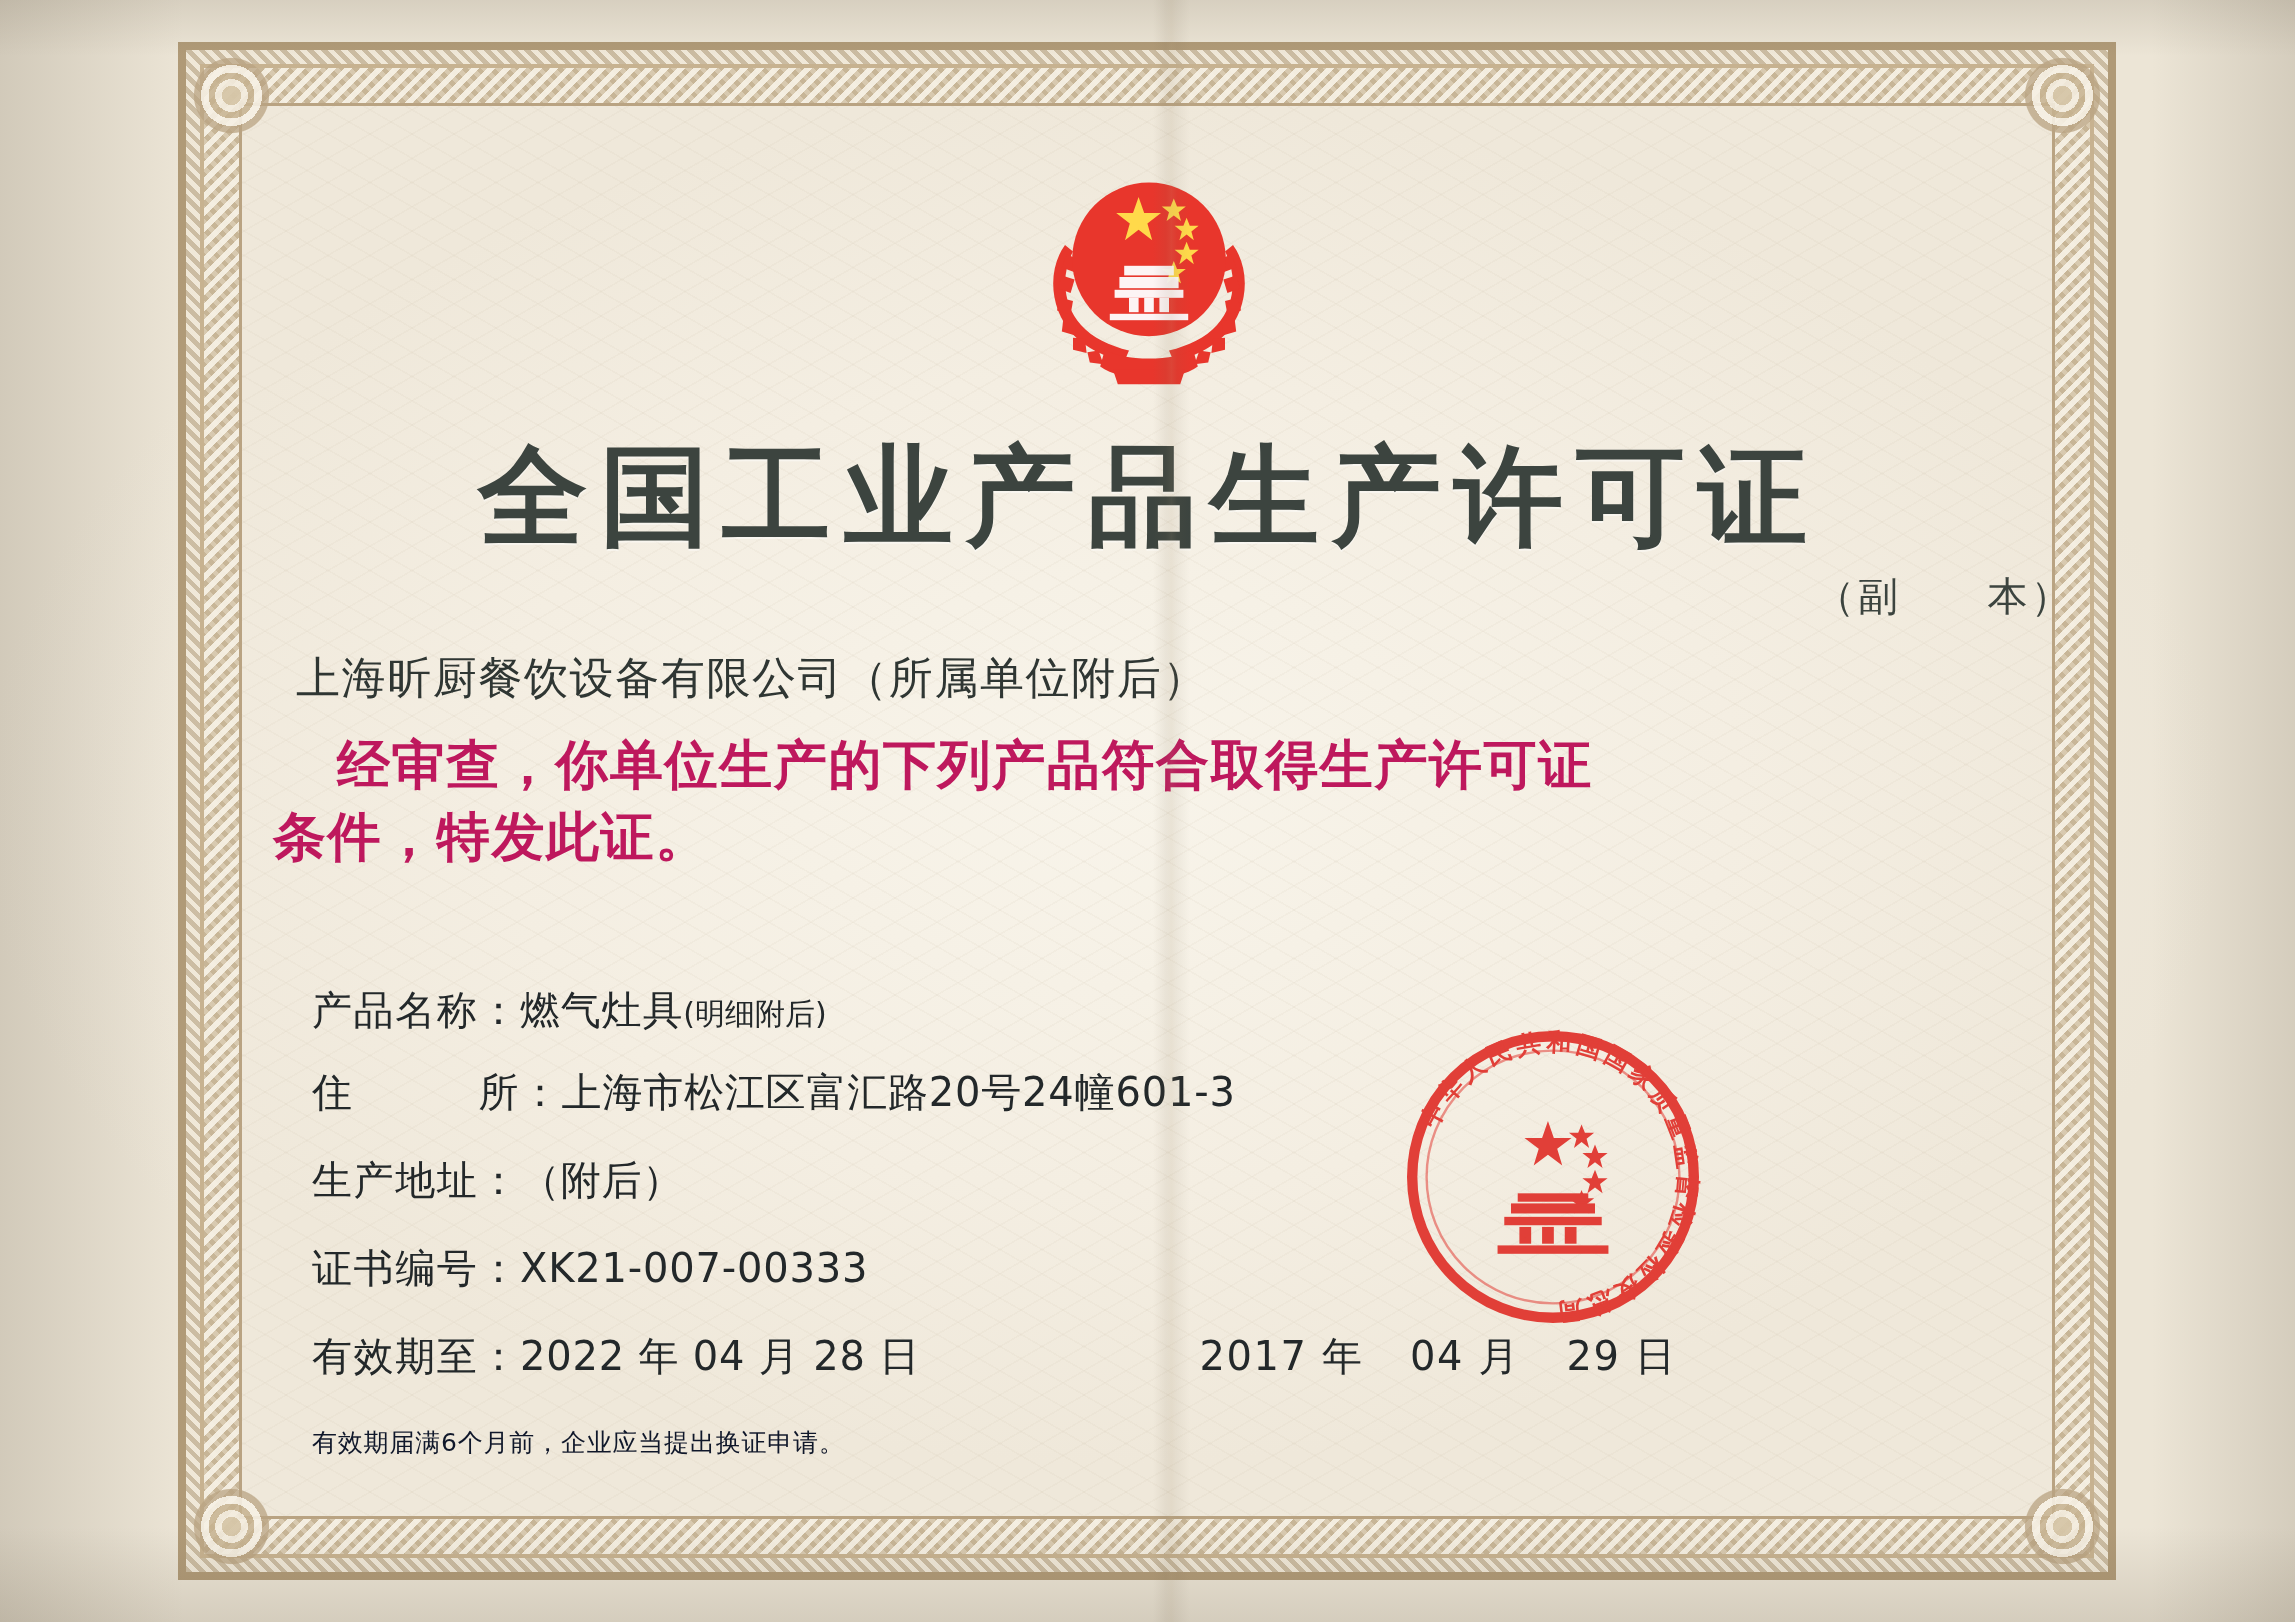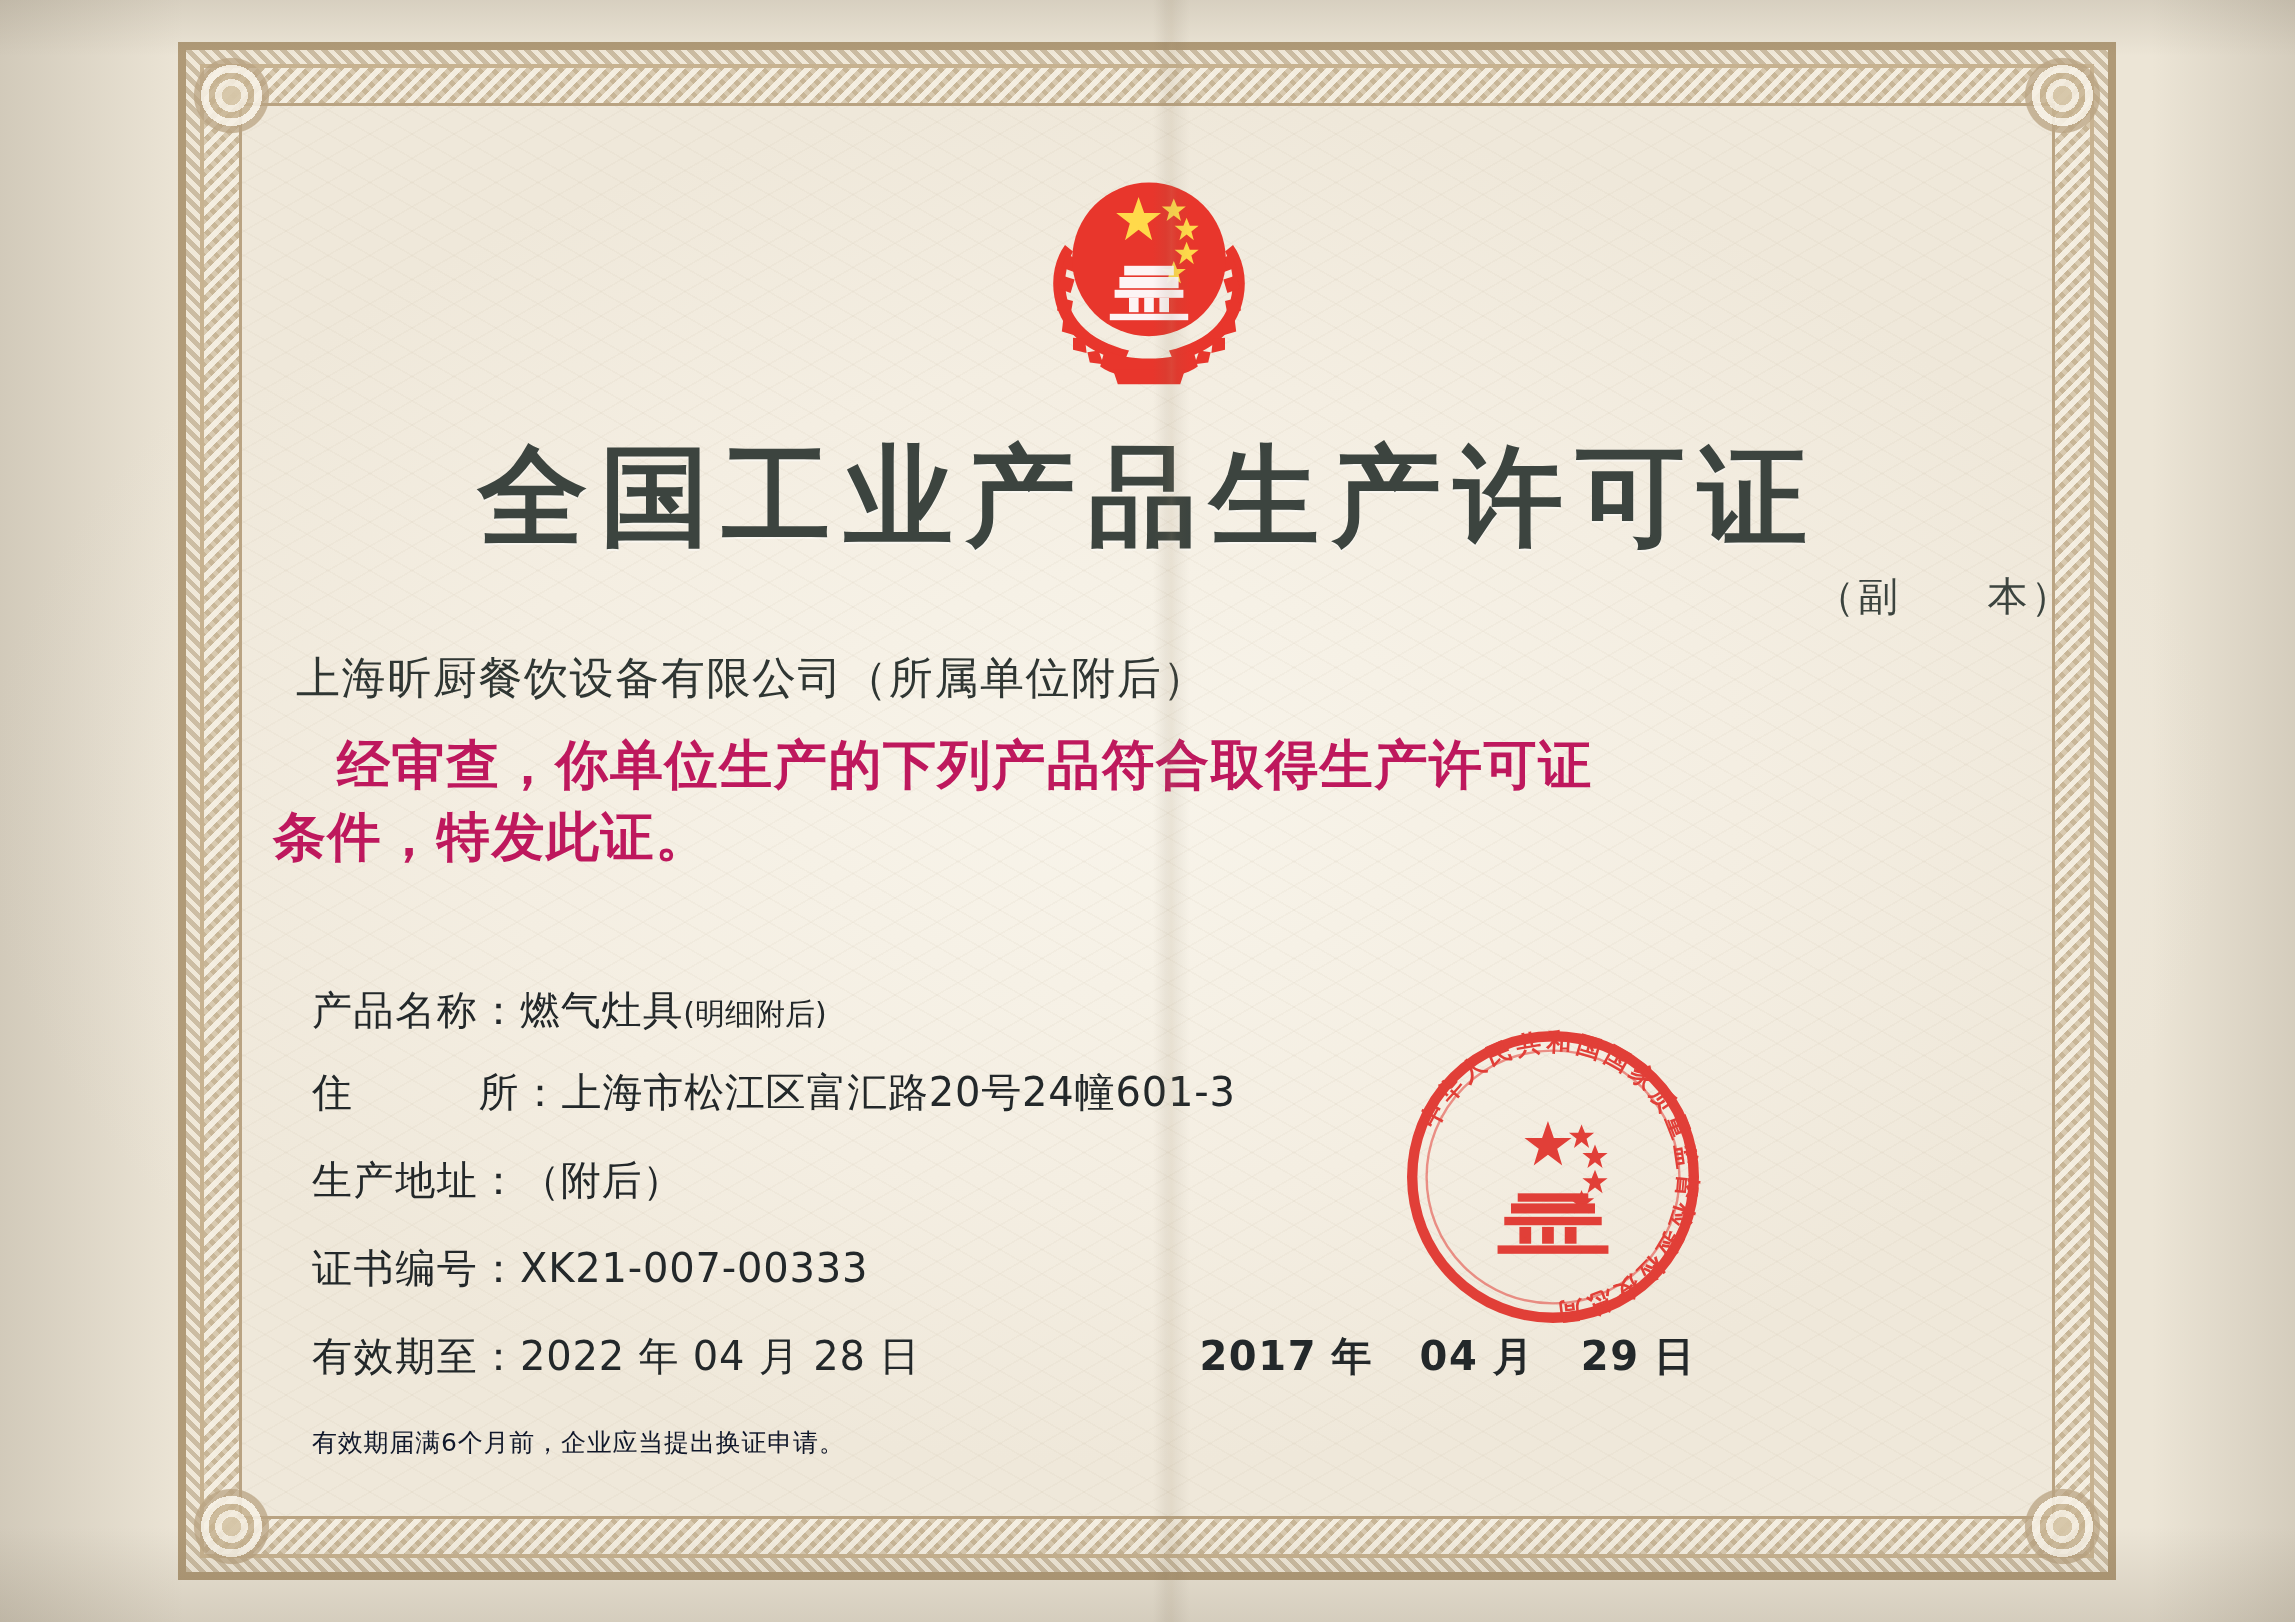--- a/index.html
+++ b/index.html
@@ -216,21 +216,20 @@
 
   .date-line {
     position: absolute;
     top: 1233px;
     left: 953px;
     font-family: "DejaVu Sans", "Liberation Sans", sans-serif;
     font-size: 40px;
     color: #23282a;
     white-space: nowrap;
     letter-spacing: 1.6px;
-    font-weight: bold;
   }
   .date-line .num { margin: 0 14.4px; }
   .date-line .unit { margin-right: 32px; }
 
   .footnote {
     position: absolute;
     top: 1330px;
     left: 80px;
     font-family: "DejaVu Sans", "Liberation Sans", sans-serif;
     font-size: 25px;

